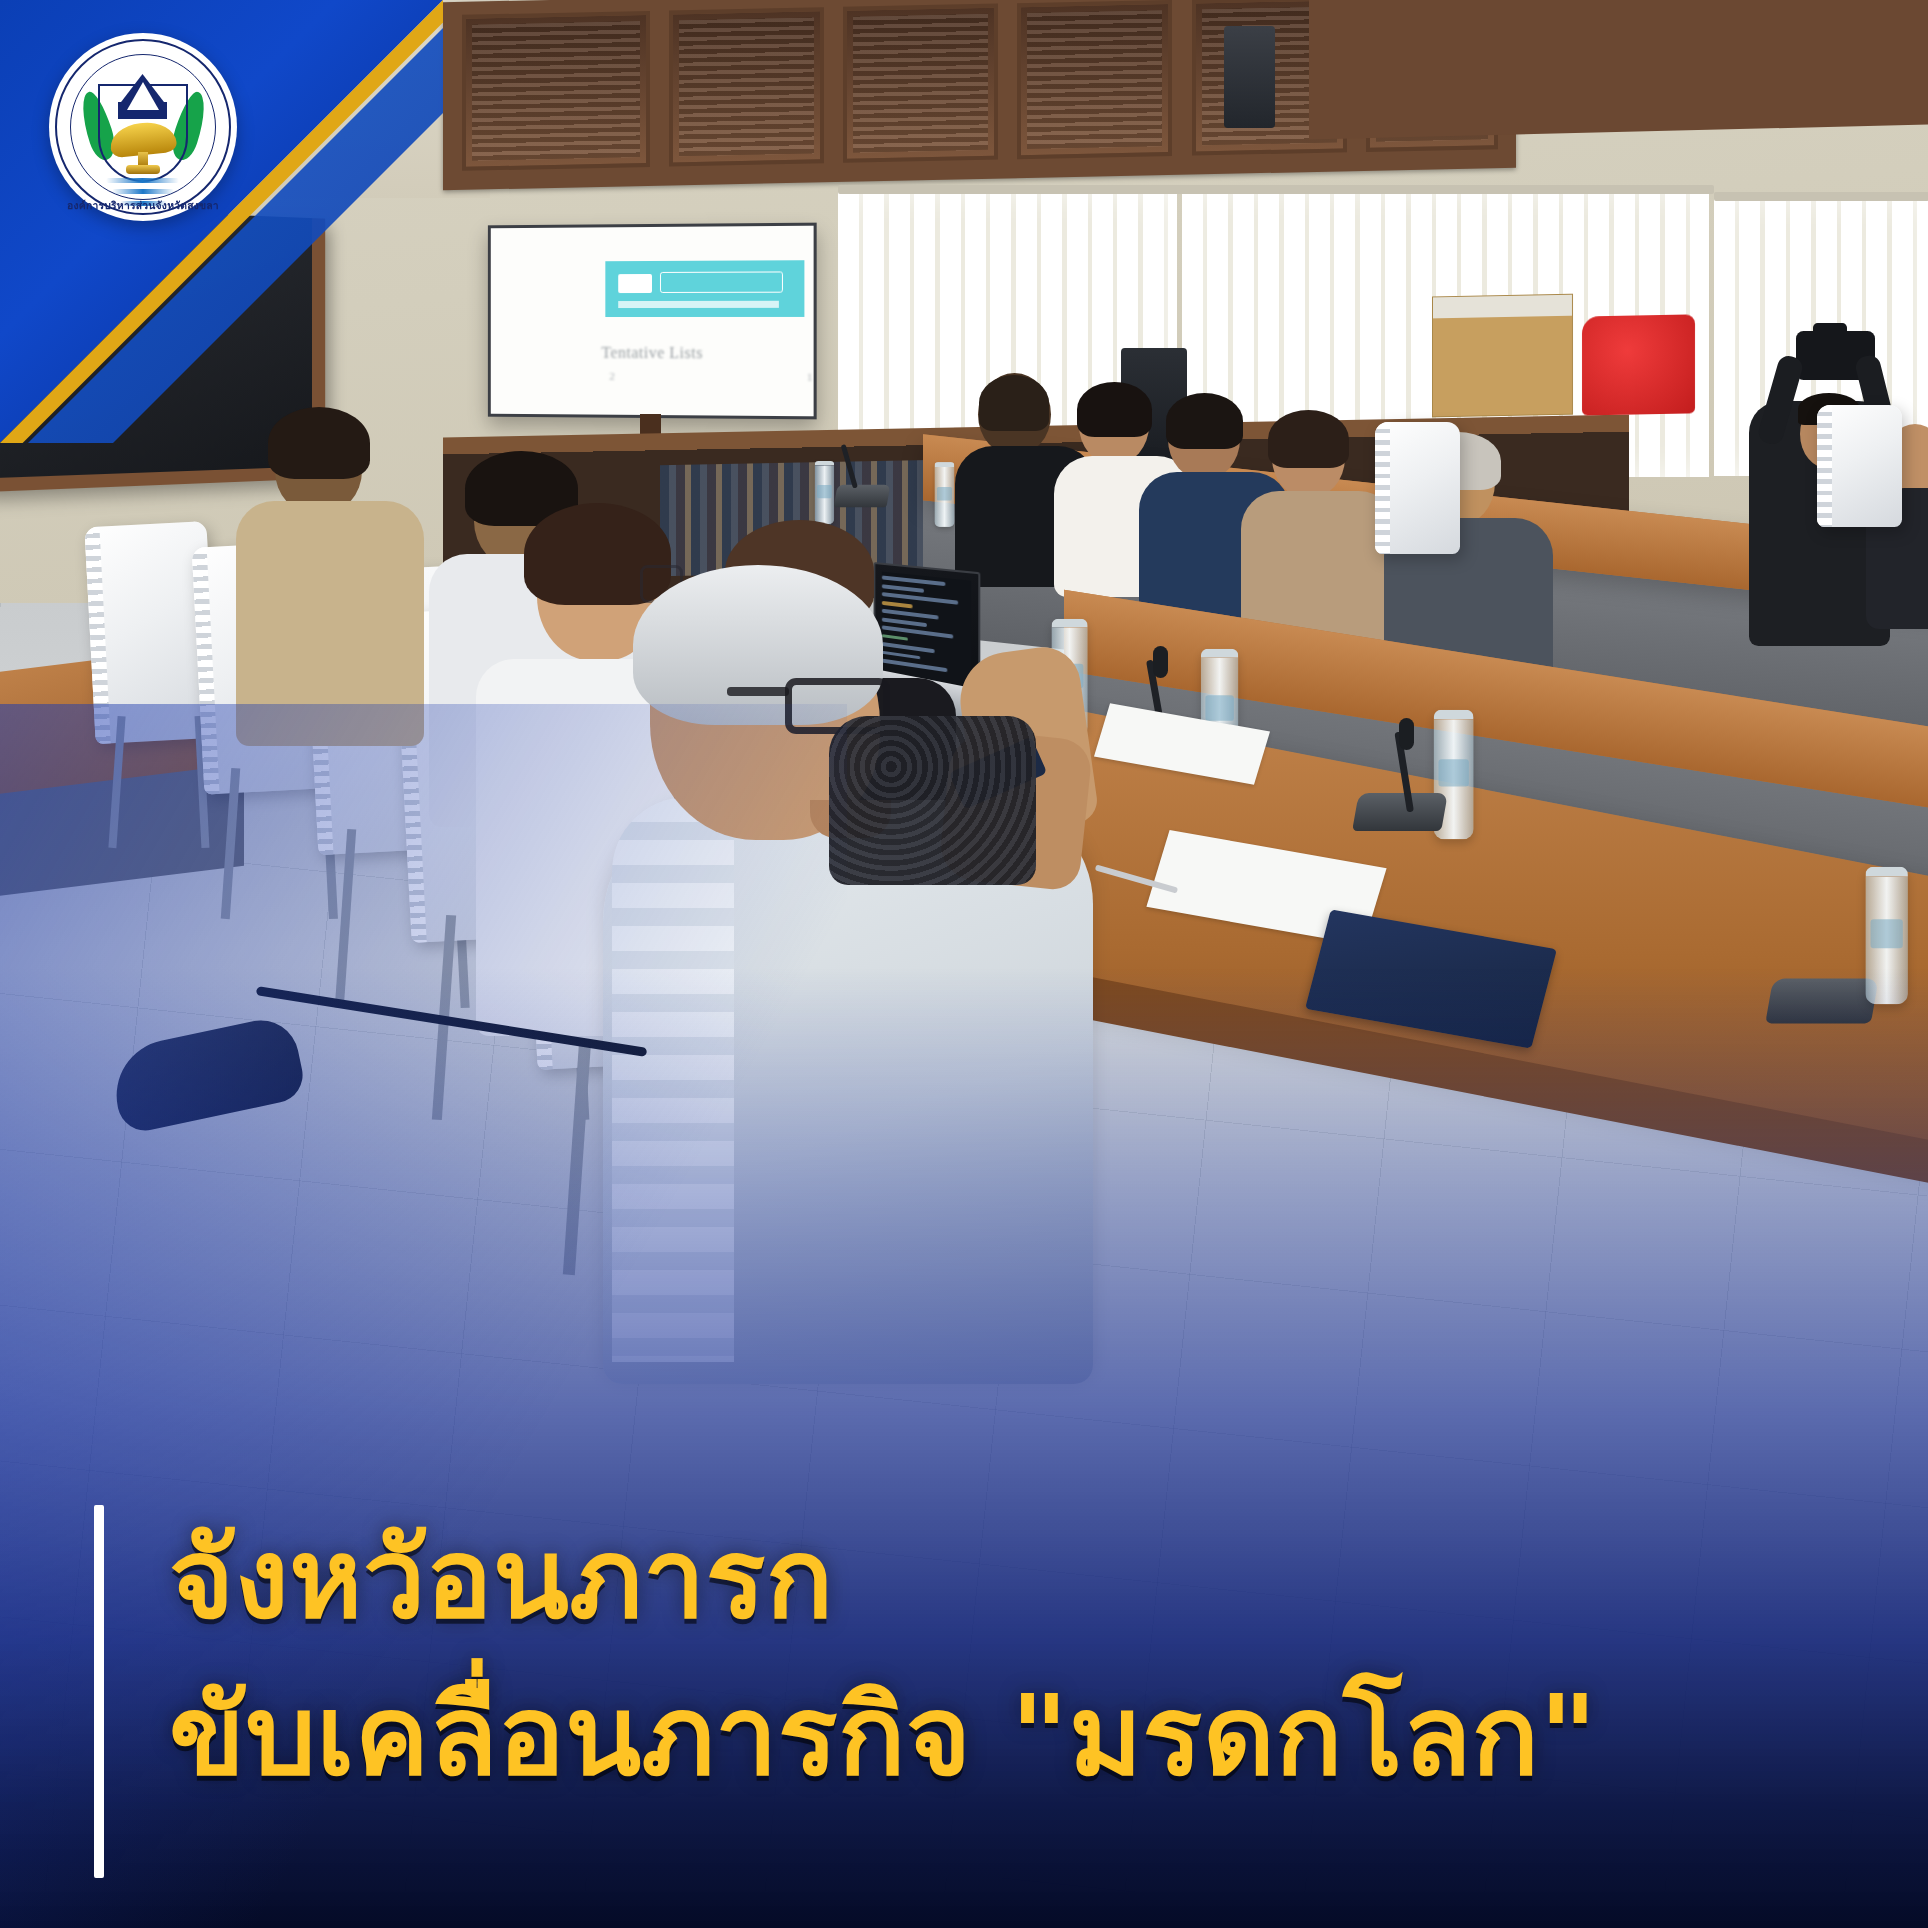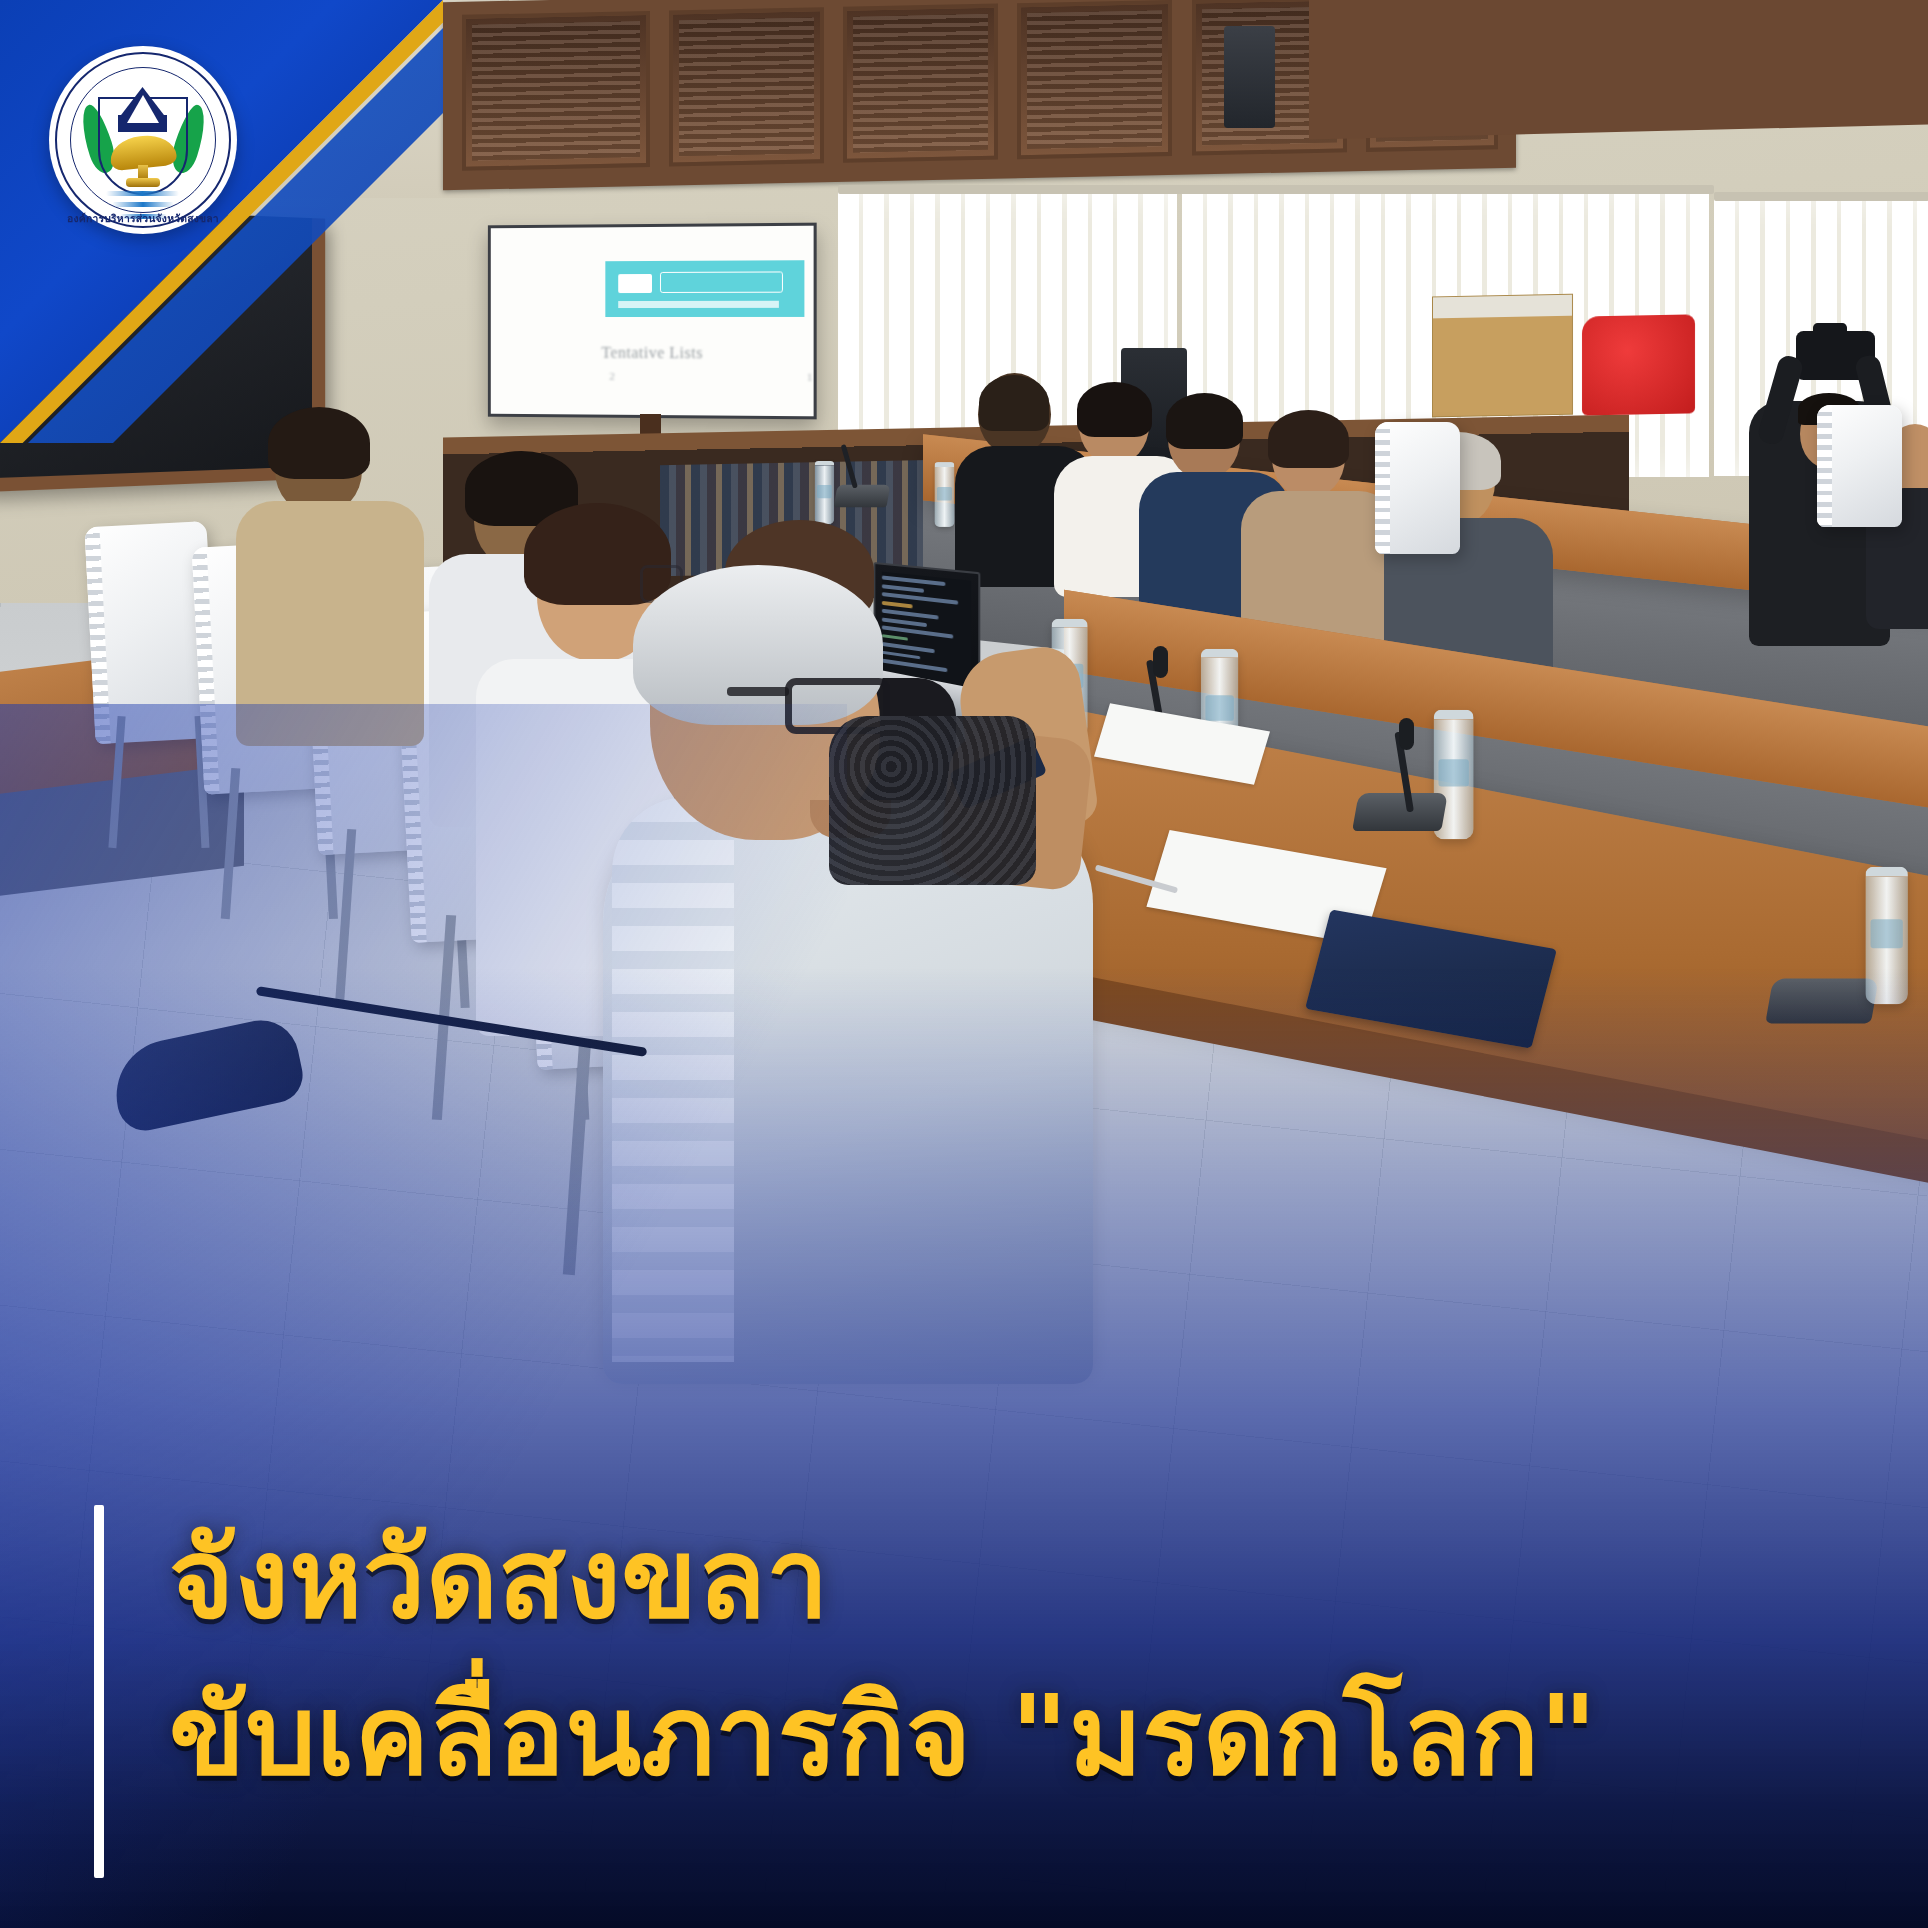--- a/index.html
+++ b/index.html
@@ -294,21 +294,21 @@
   }
   .corner-navy{
     position:absolute;left:0;top:0;width:443px;height:443px;
     background:linear-gradient(135deg,#1a5fd8,#0e3ea8);
     clip-path:polygon(28px 443px,443px 28px,443px 113px,113px 443px);
     opacity:.92;
   }
 
   
   .seal{
-    position:absolute;left:49px;top:46px;width:188px;height:188px;
+    position:absolute;left:49px;top:33px;width:188px;height:188px;
     border-radius:50%;
     background:#ffffff;
     box-shadow:0 5.6px 17px rgba(0,0,0,.3);
   }
   .seal .ring{
     position:absolute;inset:5.6px;border-radius:50%;border:2.8px solid #15276e;
   }
   .seal .ring2{
     position:absolute;inset:21px;border-radius:50%;border:1.9px solid #15276e;
   }
@@ -675,19 +675,19 @@
     <div class="lampfoot"></div>
     <div class="wave w1"></div>
     <div class="wave w2"></div>
     <div class="wave w3"></div>
     <div class="caption">องค์การบริหารส่วนจังหวัดสงขลา</div>
   </div>
 
   <div class="title-wrap">
     <div class="title-bar"></div>
     <div class="title-lines">
-      <div class="t-line">จังหวัดสงขลา</div>
+      <div class="t-line">จังหวัอนภารก</div>
       <div class="t-line">ขับเคลื่อนภารกิจ "มรดกโลก"</div>
     </div>
   </div>
 
 </div>
 
 
 </body></html>

